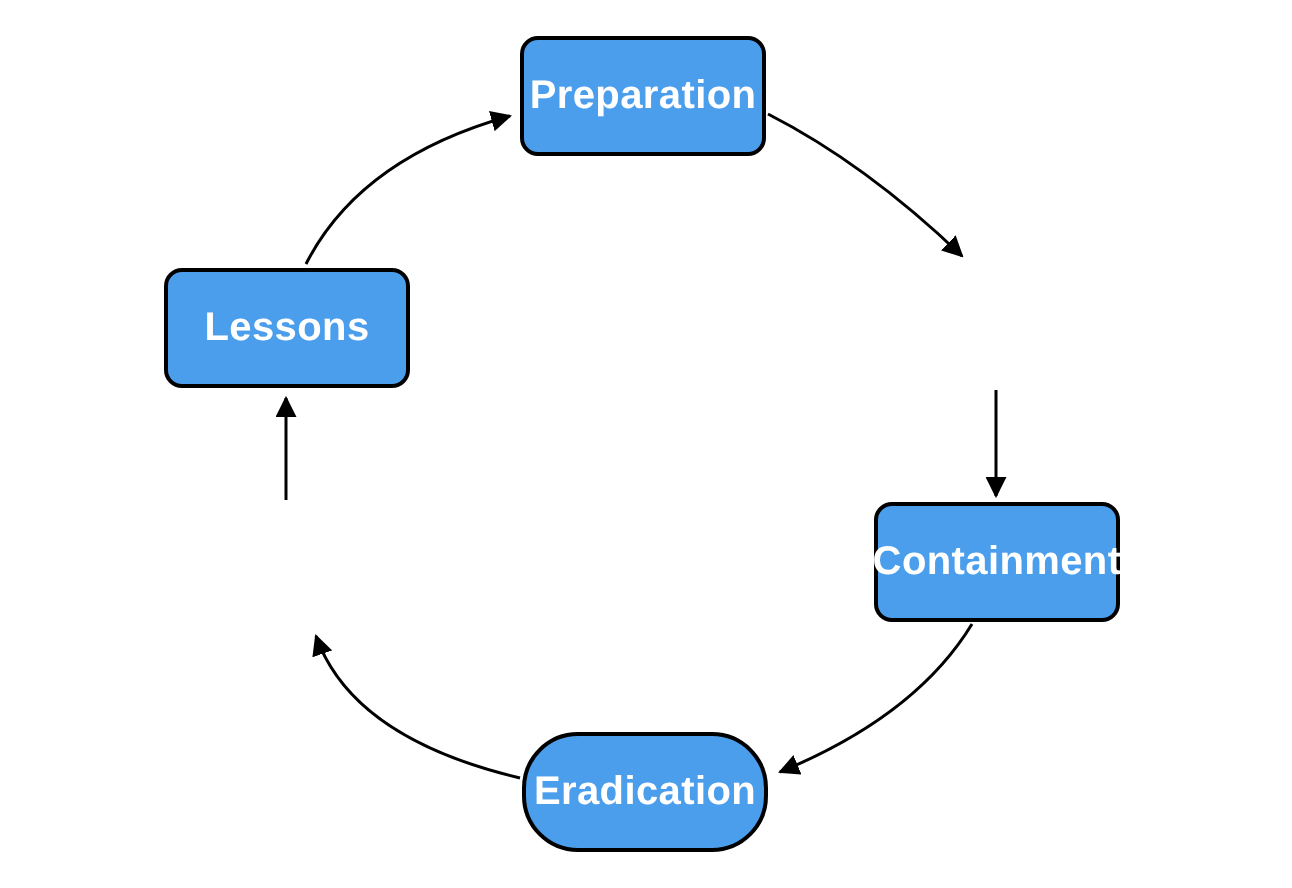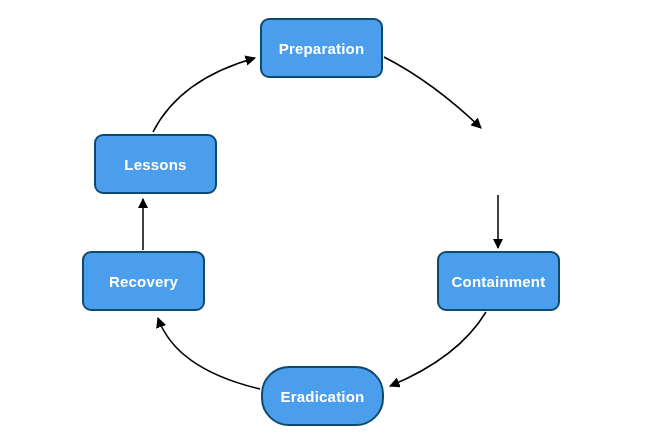--- a/index.html
+++ b/index.html
@@ -28,36 +28,36 @@
     stroke: #000000;
     stroke-width: 1.5;
     fill: none;
   }
   .node {
     position: absolute;
     width: 123px;
     height: 60px;
     box-sizing: border-box;
     background: #4a9eec;
-    border: 2px solid #0c4a6e;
+    border: 2px solid #000000;
     border-radius: 9px;
     display: flex;
     align-items: center;
     justify-content: center;
     color: #ffffff;
     font-weight: bold;
-    font-size: 15px;
+    font-size: 20px;
     letter-spacing: 0.2px;
   }
   #node-preparation    { left: 260px; top: 18px;  }
   #node-identification { left: 437px; top: 134px; }
   #node-containment    { left: 437px; top: 251px; align-items: center; }
   #node-eradication    { left: 261px; top: 366px; border-radius: 28px; }
   #node-recovery       { left: 82px;  top: 251px; }
-  #node-lessons        { left: 82px;  top: 134px; margin-left: 12px; }
+  #node-lessons        { left: 82px;  top: 134px; }
 </style>
 </head>
 <body>
 
 <div class="canvas">
 
   <svg class="edges" width="646" height="444" viewBox="0 0 646 444" xmlns="http://www.w3.org/2000/svg">
     <defs>
       <marker id="arrowhead" viewBox="0 0 10 10" refX="9" refY="5" markerWidth="7" markerHeight="7" orient="auto-start-reverse">
         <path d="M 0 0 L 10 5 L 0 10 z" fill="#000000"></path>
@@ -73,20 +73,17 @@
 
   <div class="node" id="node-preparation">
     <span>Preparation</span>
   </div>
   <div class="node" id="node-containment">
     <span>Containment</span>
   </div>
   <div class="node" id="node-eradication">
     <span>Eradication</span>
   </div>
-  <div class="node" id="node-recovery">
-    <span>Recovery</span>
-  </div>
   <div class="node" id="node-lessons">
     <span>Lessons</span>
   </div>
 
 </div>
 
 </body></html>

